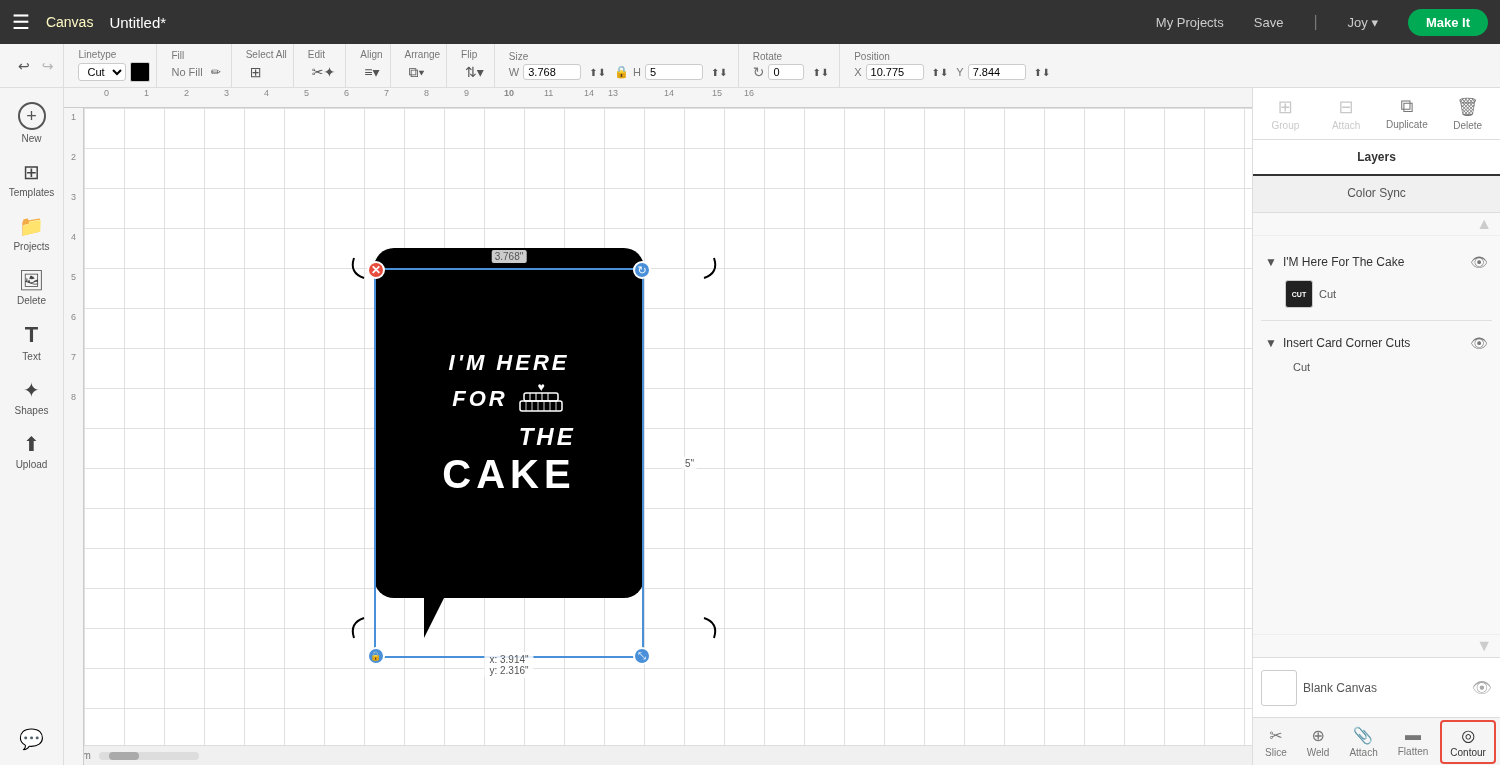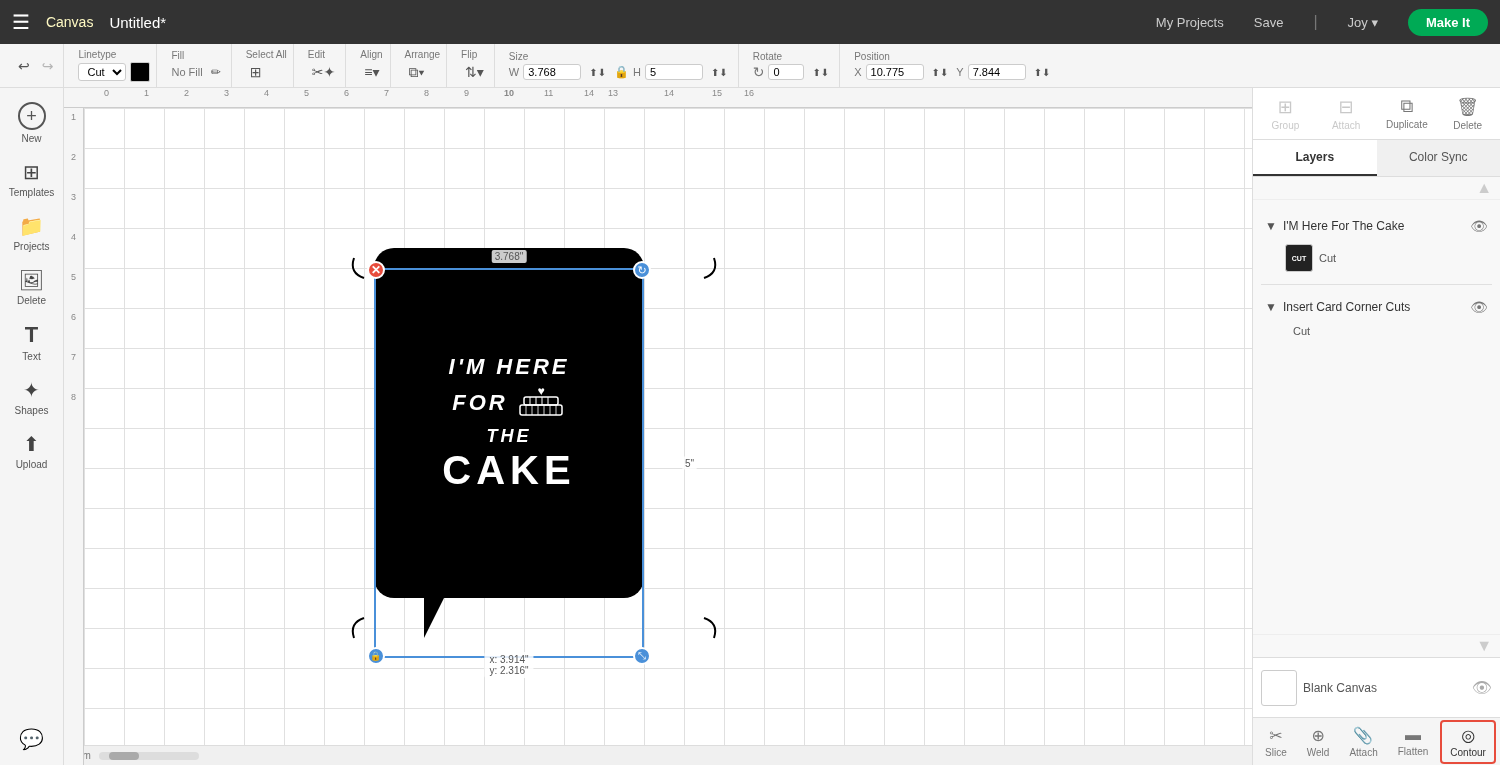--- a/index.html
+++ b/index.html
@@ -251,20 +251,21 @@
       background: #f8f8f8;
       border-left: 1px solid #ddd;
       display: flex;
       flex-direction: column;
       flex-shrink: 0;
     }
     #right-panel-tabs {
       display: flex;
       border-bottom: 1px solid #ddd;
       background: #f0f0f0;
+      flex-direction: column;
     }
     .panel-tab {
       flex: 1;
       text-align: center;
       padding: 10px 0;
       font-size: 12px;
       color: #555;
       cursor: pointer;
       border-bottom: 2px solid transparent;
     }
@@ -634,21 +635,21 @@
                     <rect x="4" y="24" width="42" height="10" rx="2" fill="none" stroke="white" stroke-width="1.5"></rect>
                     <line x1="10" y1="24" x2="10" y2="34" stroke="white" stroke-width="0.8"></line>
                     <line x1="16" y1="24" x2="16" y2="34" stroke="white" stroke-width="0.8"></line>
                     <line x1="22" y1="24" x2="22" y2="34" stroke="white" stroke-width="0.8"></line>
                     <line x1="28" y1="24" x2="28" y2="34" stroke="white" stroke-width="0.8"></line>
                     <line x1="34" y1="24" x2="34" y2="34" stroke="white" stroke-width="0.8"></line>
                     <line x1="40" y1="24" x2="40" y2="34" stroke="white" stroke-width="0.8"></line>
                   </svg>
                 </div>
               </div>
-              <div style="font-size:18px;font-weight:bold;color:white;letter-spacing:3px;font-style:italic;line-height:1.3;">THE</div>
+              <div style="font-size:24px;font-weight:bold;color:white;letter-spacing:3px;font-style:italic;line-height:1.3;text-align:right;">THE</div>
               <div style="font-size:40px;font-weight:900;color:white;letter-spacing:5px;margin-top:0;">CAKE</div>
             </div>
           </div>
 
           <div class="selection-box">
 
             <span class="dimension-label dim-top">3.768"</span>
             <span class="dimension-label dim-right">5"</span>
 
             <div class="handle handle-delete">✕</div>

